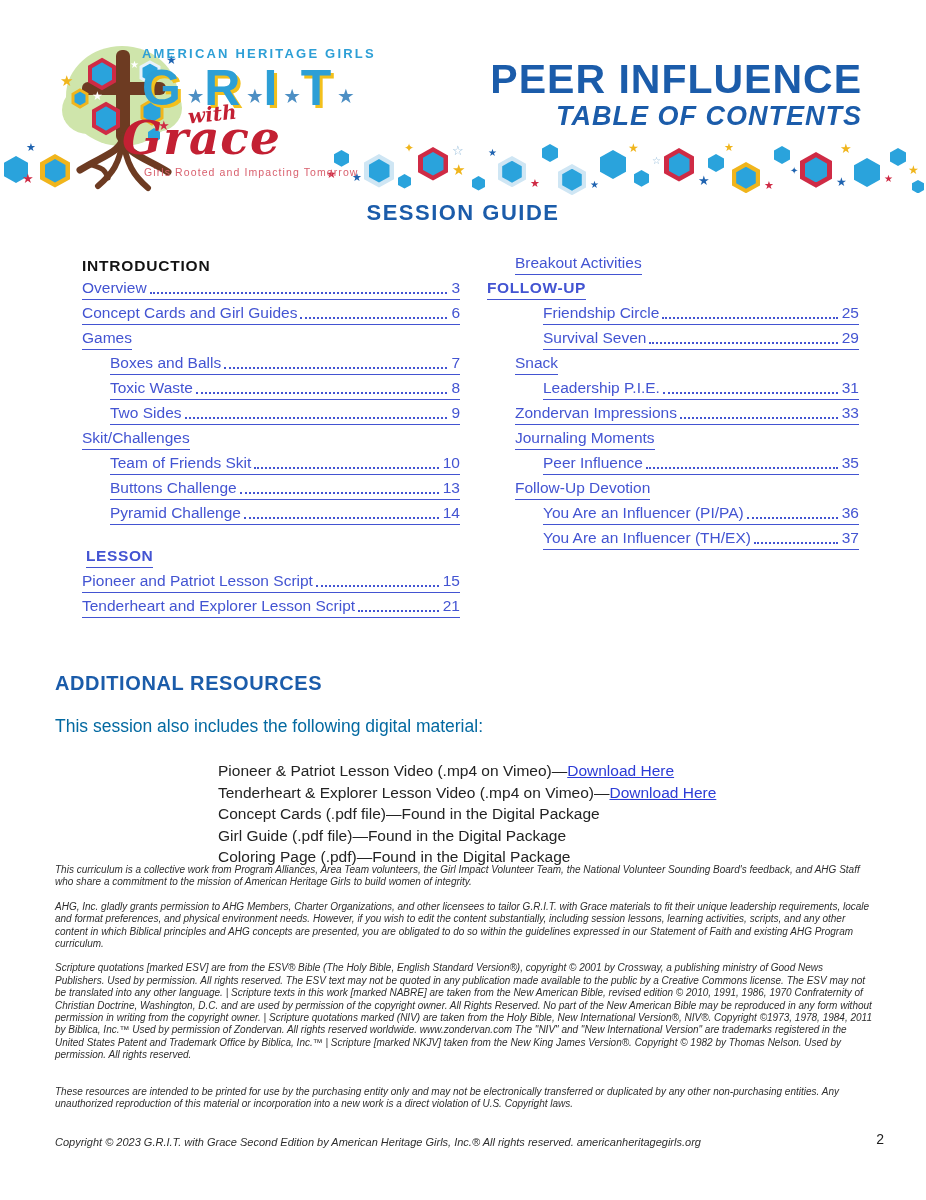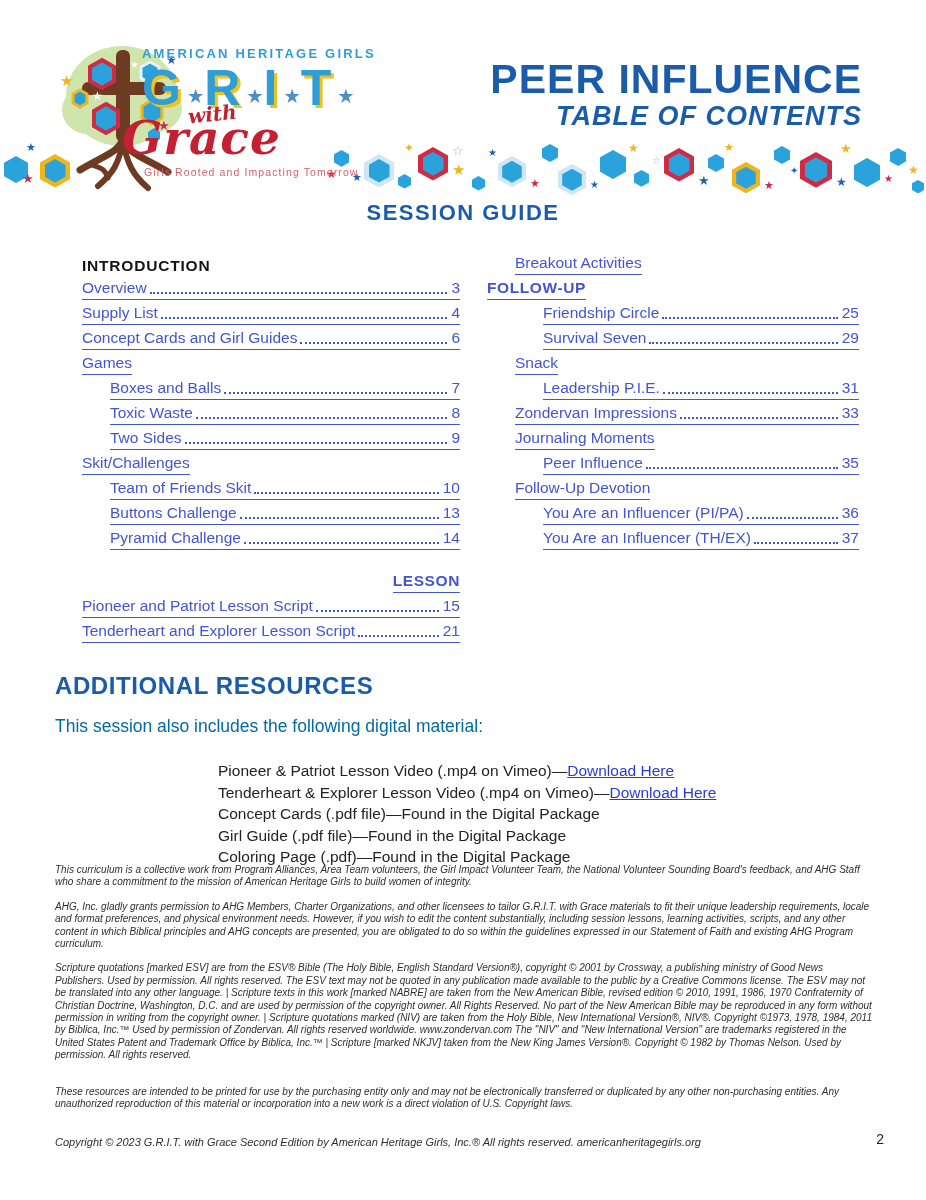--- a/index.html
+++ b/index.html
@@ -55,24 +55,24 @@
   .toc-row .rowline{flex:1;display:flex;align-items:flex-end;border-bottom:1.5px solid var(--link-blue);padding-bottom:2px;}
   .toc-label{white-space:nowrap;}
   .toc-dots{flex:1;border-bottom:2.5px dotted var(--link-blue);margin:0 4px 3px 3px;}
   .toc-page{white-space:nowrap;}
   .toc-row.plain .toc-label{border-bottom:1.5px solid var(--link-blue);padding-bottom:2px;}
   .toc-row.header{color:#131313;font-weight:bold;letter-spacing:0.8px;font-size:15.5px;}
   .toc-row.section{font-weight:bold;letter-spacing:0.6px;}
   .ind1{padding-left:28px;}
   .ind2{padding-left:56px;}
   .gap-before{margin-top:18px;}
-  .pad4{padding-left:4px;justify-content:flex-end;}
-
-  
-  .add-heading{position:absolute;left:55px;top:672px;font-size:24px;font-weight:bold;
+  .pad4{padding-left:4px;}
+
+  
+  .add-heading{position:absolute;left:55px;top:672px;font-size:20px;font-weight:bold;
     color:var(--head-blue);letter-spacing:0.6px;}
   .add-intro{position:absolute;left:55px;top:716px;font-size:17.5px;color:#0369a1;}
   .resources{position:absolute;left:218px;top:760px;font-size:15.5px;line-height:21.5px;color:#232323;}
   .res-link{color:#2b3bd6;text-decoration:underline;cursor:pointer;margin-top:20px;}
 
   
   .legal{position:absolute;left:55px;top:864px;width:820px;font-size:10px;line-height:12.4px;
     font-style:italic;color:#2e2e2e;}
   .legal p{margin:0 0 12px 0;}
   .legal p.big-gap{margin-bottom:24px;}
@@ -221,27 +221,20 @@
     </div>
     <div class="toc-row entry ind0">
       <span class="rowline">
         <span class="toc-label">Overview</span>
         <span class="toc-dots"></span>
         <span class="toc-page">3</span>
       </span>
     </div>
     <div class="toc-row entry ind0">
       <span class="rowline">
-        <span class="toc-label">Supply List</span>
-        <span class="toc-dots"></span>
-        <span class="toc-page">4</span>
-      </span>
-    </div>
-    <div class="toc-row entry ind0">
-      <span class="rowline">
         <span class="toc-label">Concept Cards and Girl Guides</span>
         <span class="toc-dots"></span>
         <span class="toc-page">6</span>
       </span>
     </div>
     <div class="toc-row group plain ind0">
       <span class="toc-label">Games</span>
     </div>
     <div class="toc-row entry ind1">
       <span class="rowline">

